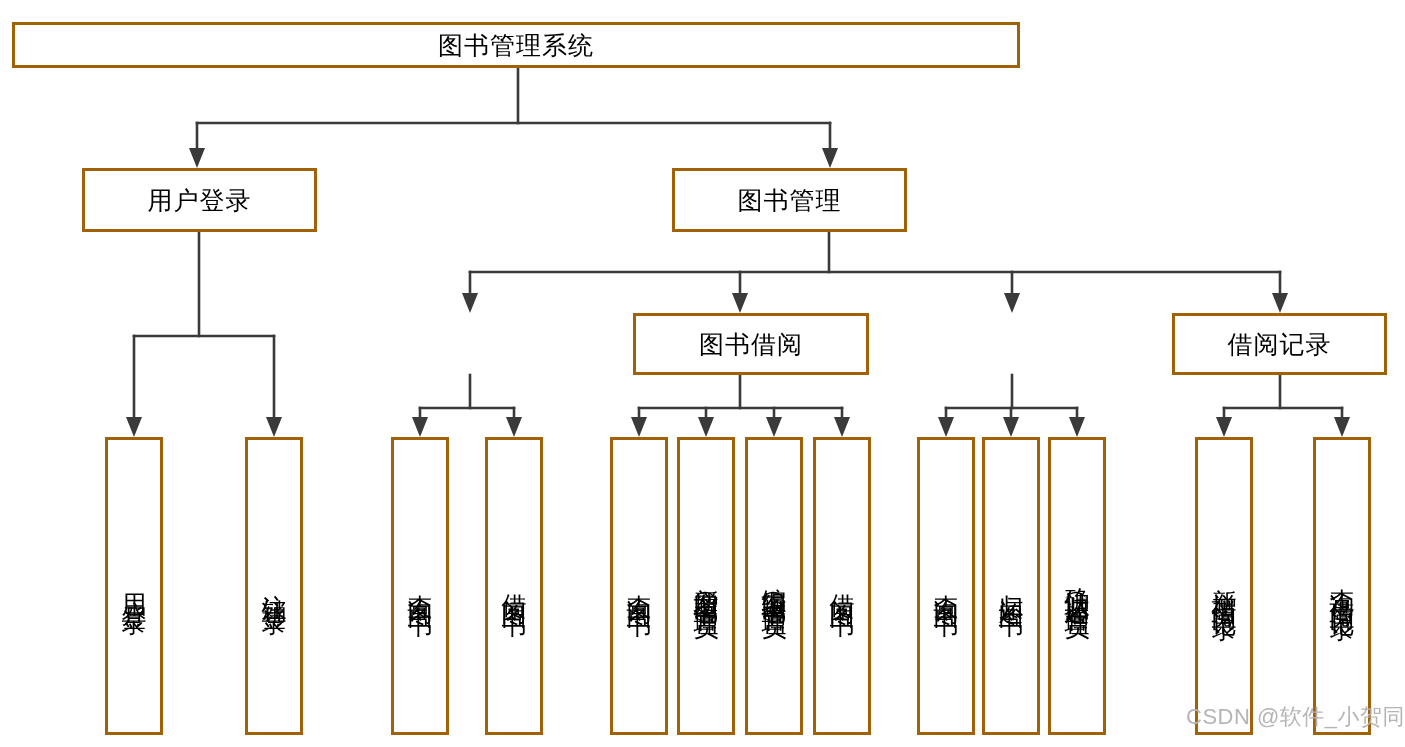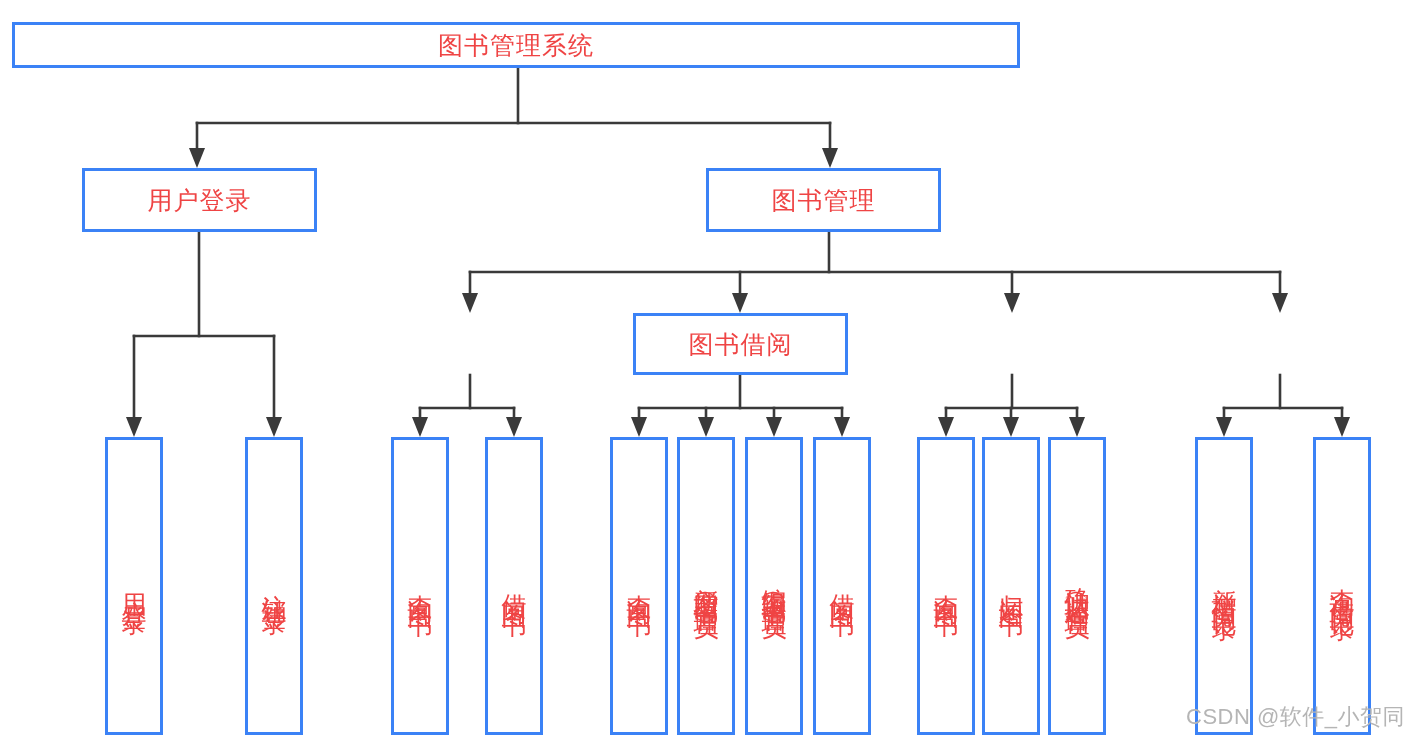--- a/index.html
+++ b/index.html
@@ -21,47 +21,47 @@
     position: absolute;
     left: 0; top: 0;
     width: 1405px;
     height: 747px;
     pointer-events: none;
   }
   .node {
     position: absolute;
     box-sizing: border-box;
     background: #ffffff;
-    border: 3px solid #3b82f6;
+    border: 3px solid #a16207;
     display: flex;
     align-items: center;
     justify-content: center;
-    color: #ef4444;
+    color: #000000;
     white-space: nowrap;
   }
   .h-node {
     font-size: 25px;
     letter-spacing: 1px;
   }
   .v-node {
     writing-mode: vertical-rl;
     text-orientation: mixed;
     font-size: 25px;
     letter-spacing: 6px;
     line-height: 1;
     white-space: normal;
   }
   .v-node.long { letter-spacing: 4px; }
 
   
   #n-root { left: 12px;   top: 22px;  width: 1008px; height: 46px; }
   #n-login{ left: 82px;   top: 168px; width: 235px;  height: 64px; }
-  #n-mgmt { left: 706px;  top: 168px; width: 235px;  height: 64px; }
+  #n-mgmt { left: 672px;  top: 168px; width: 235px;  height: 64px; }
   #n-rec  { left: 363px;  top: 313px; width: 215px;  height: 62px; }
-  #n-bor  { left: 633px;  top: 313px; width: 215px;  height: 62px; }
+  #n-bor  { left: 633px;  top: 313px; width: 236px;  height: 62px; }
   #n-cur  { left: 905px;  top: 313px; width: 215px;  height: 62px; }
   #n-log  { left: 1172px; top: 313px; width: 215px;  height: 62px; }
   .leaf   { top: 437px; width: 58px; height: 298px; }
   #l1 { left: 105px; }  #l2 { left: 245px; }
   #l3 { left: 391px; }  #l4 { left: 485px; }
   #l5 { left: 610px; }  #l6 { left: 677px; }
   #l7 { left: 745px; }  #l8 { left: 813px; }
   #l9 { left: 917px; }  #l10{ left: 982px; }
   #l11{ left: 1048px; } #l12{ left: 1195px; }
   #l13{ left: 1313px; }
@@ -136,20 +136,21 @@
       <line x1="1342" y1="408" x2="1342" y2="423" stroke="#3a3a3a" stroke-width="2.6" stroke-linecap="square"></line>
       <polygon points="1334,417 1350,417 1342,437" fill="#3a3a3a"></polygon>
     </svg>
 
   <div class="node h-node" id="n-root">图书管理系统</div>
 
   <div class="node h-node" id="n-login">用户登录</div>
   <div class="node h-node" id="n-mgmt">图书管理</div>
 
   <div class="node h-node" id="n-bor">图书借阅</div>
+  <div class="node h-node" id="n-log">借阅记录</div>
 
   <div class="node v-node leaf" id="l1">用户登录</div>
   <div class="node v-node leaf" id="l2">注销登录</div>
 
   <div class="node v-node leaf" id="l3">查询图书</div>
   <div class="node v-node leaf" id="l4">借阅图书</div>
 
   <div class="node v-node leaf" id="l5">查询图书</div>
   <div class="node v-node leaf long" id="l6">新增图书（管理员）</div>
   <div class="node v-node leaf long" id="l7">编辑图书（管理员）</div>

